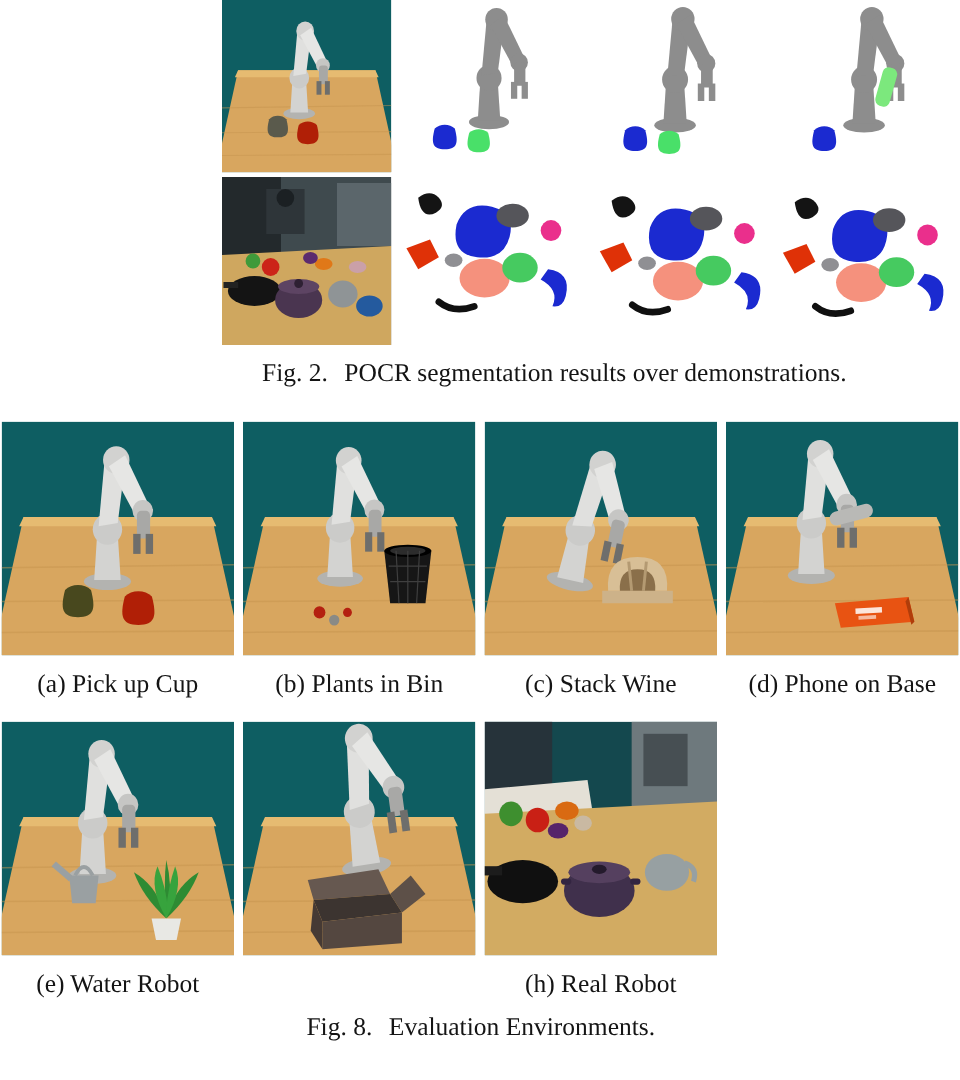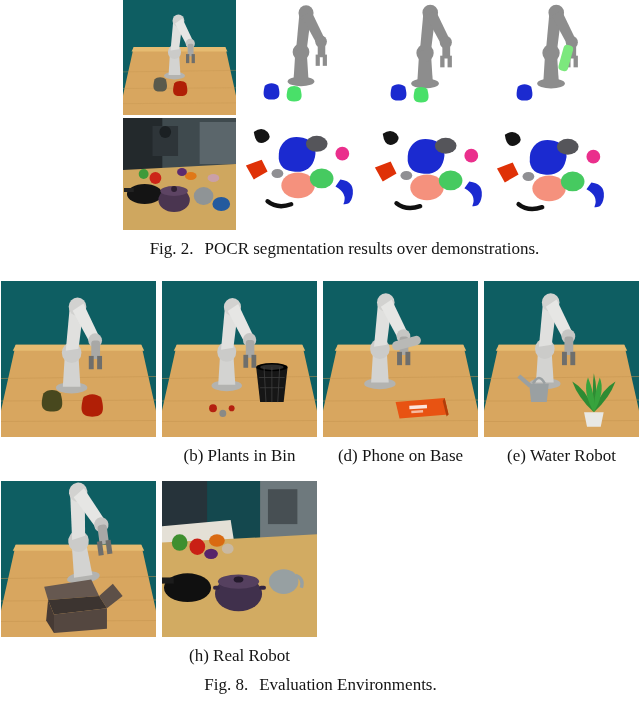--- a/index.html
+++ b/index.html
@@ -4,21 +4,21 @@
 <style>
   * { margin:0; padding:0; box-sizing:border-box; }
   html,body { background:#ffffff; }
   body {
     width:640px; height:720px; overflow:hidden;
     font-family:"Liberation Serif", serif; color:#141414;
   }
   .page { position:relative; width:640px; height:720px; background:#fff; }
 
   
-  .fig2-block { margin-left:75px; width:491px;padding-left:48px; }
+  .fig2-block { margin-left:100px; width:491px;padding-left:48px; }
   .fig2-grid {
     display:grid;
     grid-template-columns:113px 120px 120px 120px;
     grid-template-rows:115px 112px;
     column-gap:6px; row-gap:3px;
   }
   .cell { overflow:hidden; background:#fff; }
   .cell svg { display:block; width:100%; height:100%; }
 
   .caption { text-align:center; font-size:17px; margin-top:9px; white-space:nowrap; }
@@ -186,20 +186,21 @@
 
       <figure class="env">
         <div class="env-img">
           <svg viewBox="0 0 158 152" preserveAspectRatio="none">
             <use href="#scene"></use>
             <use href="#arm" transform="translate(72,104)"></use>
             <use href="#cup" transform="translate(52,126) scale(1.1)" fill="#48481e"></use>
             <use href="#cup" transform="translate(93,131) scale(1.15)" fill="#b01f06"></use>
           </svg>
         </div>
+        <figcaption>(a) Pick up Cup</figcaption>
       </figure>
 
       <figure class="env">
         <div class="env-img">
           <svg viewBox="0 0 158 152" preserveAspectRatio="none">
             <use href="#scene"></use>
             <use href="#arm" transform="translate(66,102) scale(0.97)"></use>
             <g transform="translate(112,112)">
               <path d="M-16,-28 L16,-28 L12,6 L-12,6 Z" fill="#161616"></path>
               <ellipse cx="0" cy="-28" rx="16" ry="4" fill="#000000"></ellipse>
@@ -213,20 +214,36 @@
               </g>
             </g>
             <circle cx="52" cy="124" r="4" fill="#b42010"></circle>
             <circle cx="62" cy="129" r="3.5" fill="#8a8a86"></circle>
             <circle cx="71" cy="124" r="3" fill="#b42010"></circle>
           </svg>
         </div>
         <figcaption>(b) Plants in Bin</figcaption>
       </figure>
 
+      <figure class="env">
+        <div class="env-img">
+          <svg viewBox="0 0 158 152" preserveAspectRatio="none">
+            <use href="#scene"></use>
+            <use href="#arm" transform="translate(58,104) rotate(12)"></use>
+            <g transform="translate(104,114)">
+              <path d="M-24,4 L24,4 L24,-4 L-24,-4 Z" fill="#cdb289"></path>
+              <path d="M-20,-4 Q-22,-26 0,-26 Q22,-26 20,-4 Z" fill="#d8bf96"></path>
+              <path d="M-12,-4 Q-13,-18 0,-18 Q13,-18 12,-4 Z" fill="#8a6f4a"></path>
+              <line x1="-6" y1="-23" x2="-4" y2="-4" stroke="#b49a72" stroke-width="2"></line>
+              <line x1="6" y1="-23" x2="4" y2="-4" stroke="#b49a72" stroke-width="2"></line>
+            </g>
+          </svg>
+        </div>
+        <figcaption>(c) Stack Wine</figcaption>
+      </figure>
 
       <figure class="env">
         <div class="env-img">
           <svg viewBox="0 0 158 152" preserveAspectRatio="none">
             <use href="#scene"></use>
             <use href="#arm" transform="translate(58,100)"></use>
             <rect x="70" y="56" width="30" height="9" rx="4.5" fill="#b9b9b6" transform="rotate(-14 85 60)"></rect>
             <g>
               <path d="M74,118 L124,114 L128,130 L78,134 Z" fill="#e85312"></path>
               <path d="M124,114 L128,130 L126,132 L122,117 Z" fill="#b03d0a"></path>

